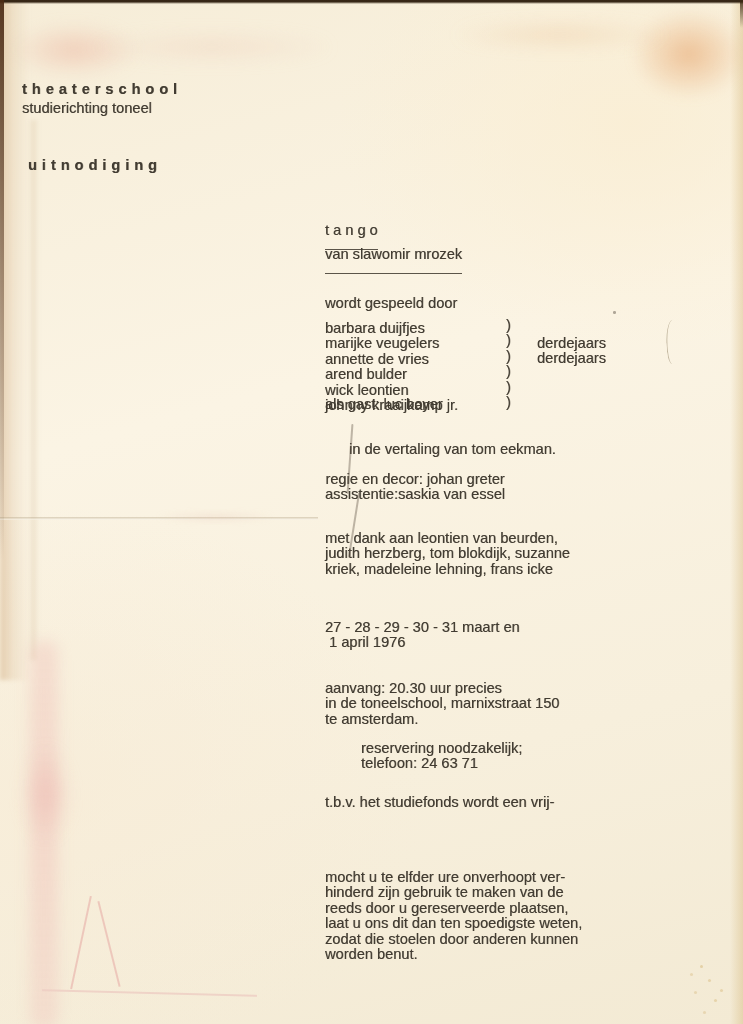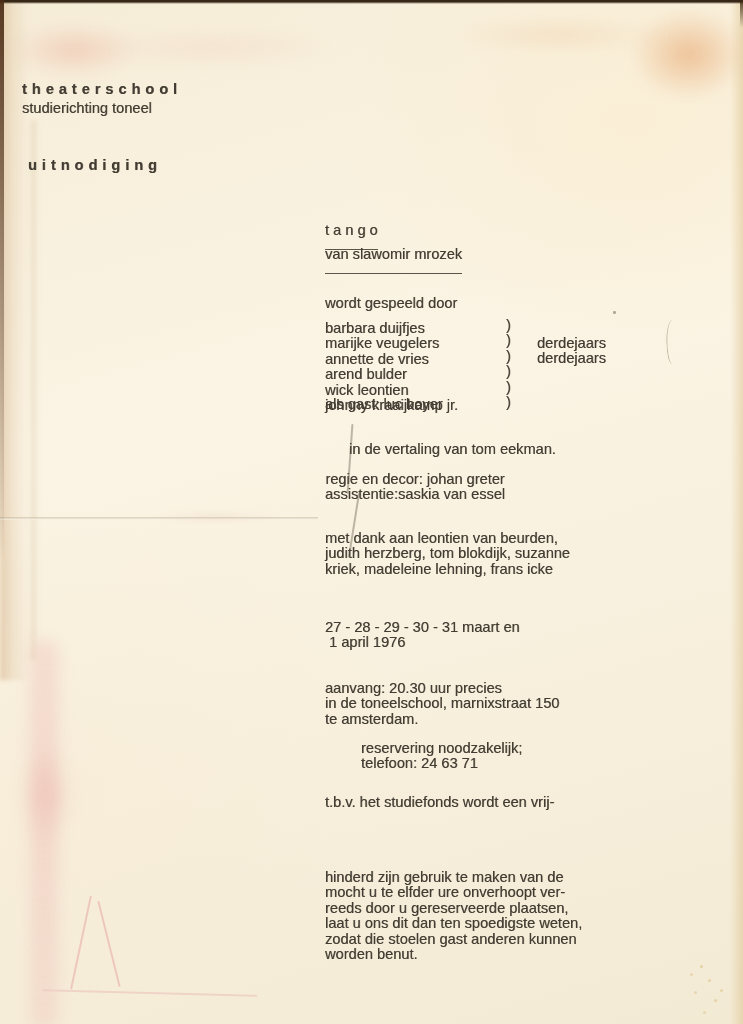--- a/index.html
+++ b/index.html
@@ -183,24 +183,24 @@
   <div class="stack b-reserv">
     <div class="ln">reservering noodzakelijk;</div>
     <div class="ln">telefoon: 24 63 71</div>
   </div>
 
   <div class="stack b-donate">
     <div class="ln">t.b.v. het studiefonds wordt een vrij-</div>
   </div>
 
   <div class="stack b-closing">
+    <div class="ln">mocht u te elfder ure onverhoopt ver-</div>
     <div class="ln">hinderd zijn gebruik te maken van de</div>
-    <div class="ln">mocht u te elfder ure onverhoopt ver-</div>
     <div class="ln">reeds door u gereserveerde plaatsen,</div>
     <div class="ln">laat u ons dit dan ten spoedigste weten,</div>
-    <div class="ln">zodat die stoelen gast anderen kunnen</div>
+    <div class="ln">zodat die stoelen door anderen kunnen</div>
     <div class="ln">worden benut.</div>
   </div>
 
   <div class="hair hair1"></div>
   <div class="hair hair2"></div>
   <div class="fiber"></div>
 </div>
 
 </body></html>

